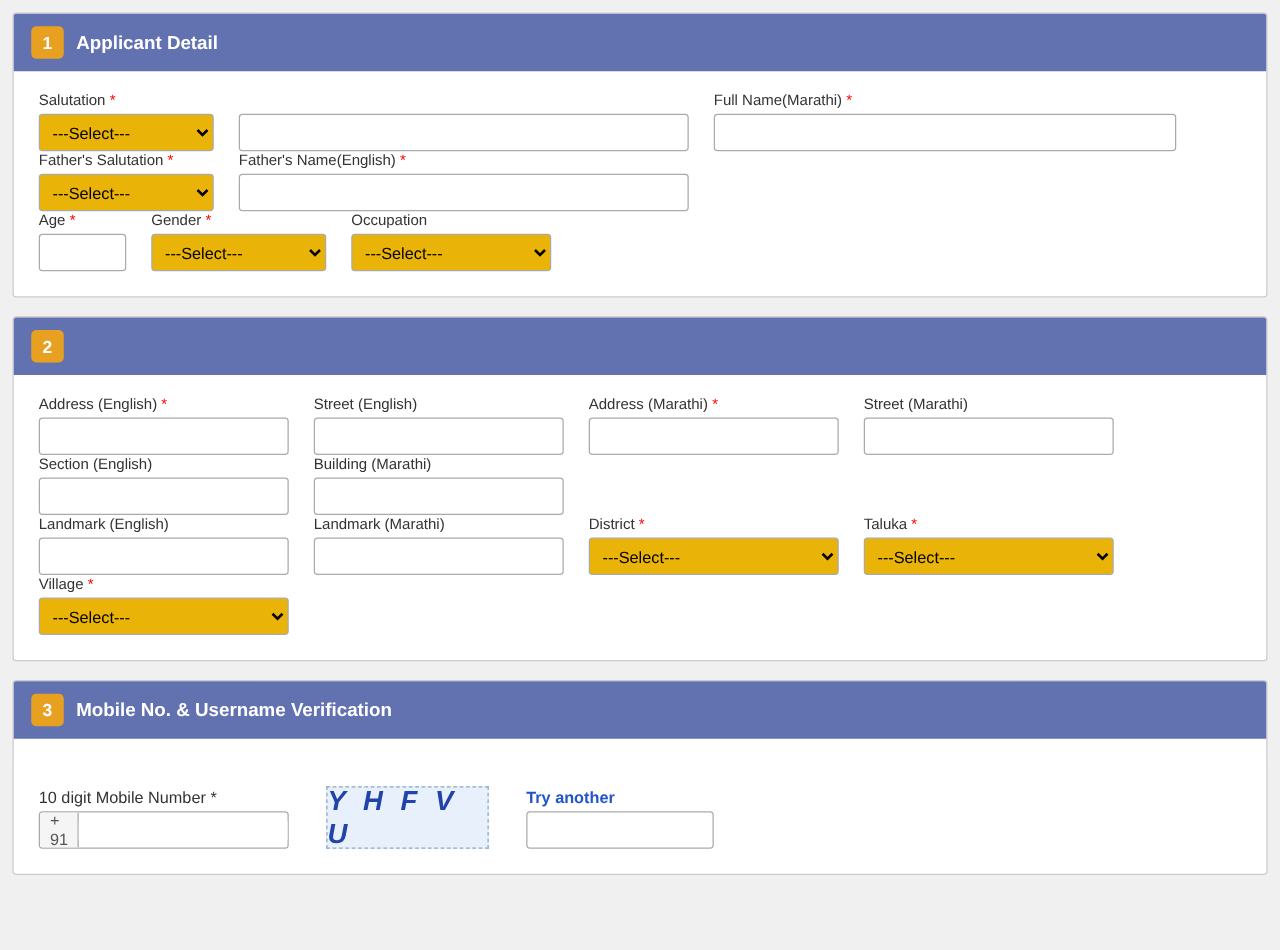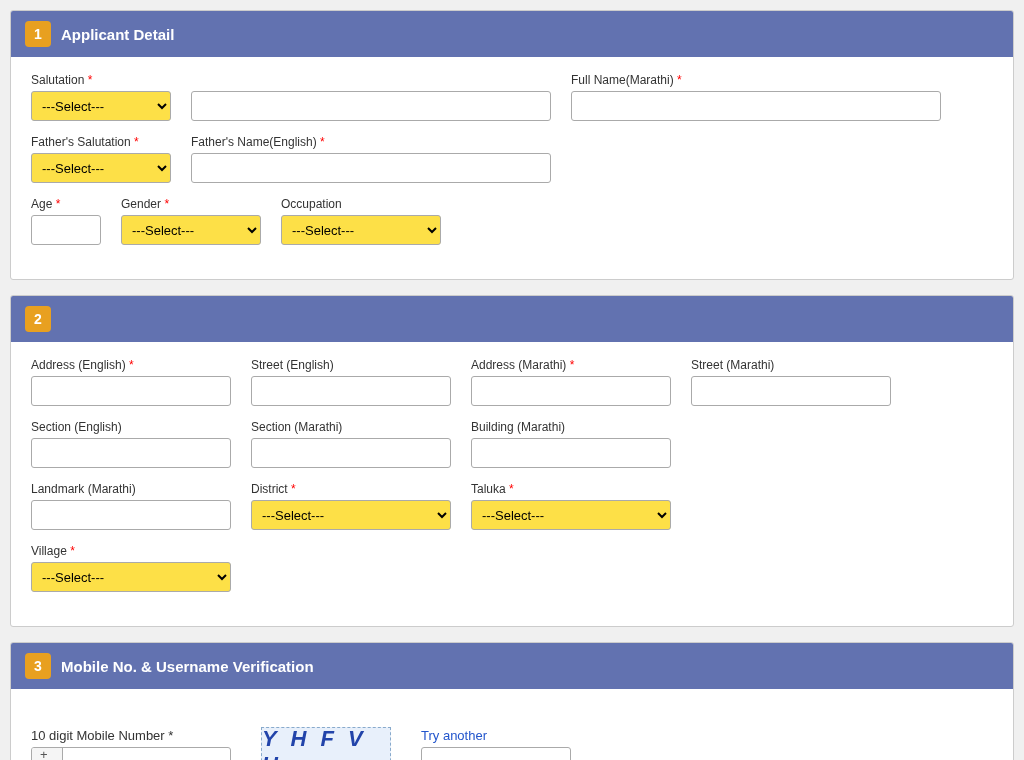--- a/index.html
+++ b/index.html
@@ -44,21 +44,20 @@
       align-items: center;
       justify-content: center;
       flex-shrink: 0;
     }
     .section-body {
       padding: 16px 20px 20px;
     }
     .form-row {
       display: flex;
       gap: 20px;
-      margin-bottom: 14px;
       flex-wrap: wrap;
       align-items: flex-end;
     }
     .form-group {
       display: flex;
       flex-direction: column;
       gap: 4px;
     }
     .form-group label {
       font-size: 12px;
@@ -75,21 +74,21 @@
       font-size: 13px;
       height: 30px;
       outline: none;
     }
     .form-group select {
       border: 1px solid #aaa;
       border-radius: 3px;
       padding: 4px 6px;
       font-size: 13px;
       height: 30px;
-      background: #fde047;
+      background: #eab308;
       outline: none;
     }
     
     .w-salutation { width: 140px; }
     .w-name-en { width: 360px; }
     .w-name-mr { width: 370px; }
     .w-father-sal { width: 140px; }
     .w-father-name-en { width: 360px; }
     .w-father-name-mr { width: 370px; }
     .w-dob { width: 140px; }
@@ -123,20 +122,21 @@
       font-size: 22px;
       font-weight: bold;
       color: #2244aa;
       letter-spacing: 4px;
     }
     .try-another {
       color: #2255cc;
       font-size: 13px;
       text-decoration: none;
       cursor: pointer;
+      font-weight: bold;
     }
     .mobile-row {
       display: flex;
       gap: 30px;
       align-items: flex-end;
     }
     .mobile-group {
       display: flex;
       flex-direction: column;
       gap: 4px;
@@ -309,33 +309,33 @@
 
       <div class="form-row">
         <div class="form-group">
           <label>
             <span>Section (English)</span>
           </label>
           <input type="text" class="w-section" style="">
         </div>
         <div class="form-group">
           <label>
-            <span>Section (Marathi)</span>
-          </label>
-          <input type="text" class="w-section" style="">
-        </div>
-        <div class="form-group">
-          <label>
             <span>Building (Marathi)</span>
           </label>
           <input type="text" class="w-building" style="">
         </div>
       </div>
 
       <div class="form-row">
+        <div class="form-group">
+          <label>
+            <span>Landmark (English)</span>
+          </label>
+          <input type="text" class="w-landmark" style="">
+        </div>
         <div class="form-group">
           <label>
             <span>Landmark (Marathi)</span>
           </label>
           <input type="text" class="w-landmark" style="">
         </div>
         <div class="form-group">
           <label>
             <span>District</span> <span class="required">*</span>
           </label>

